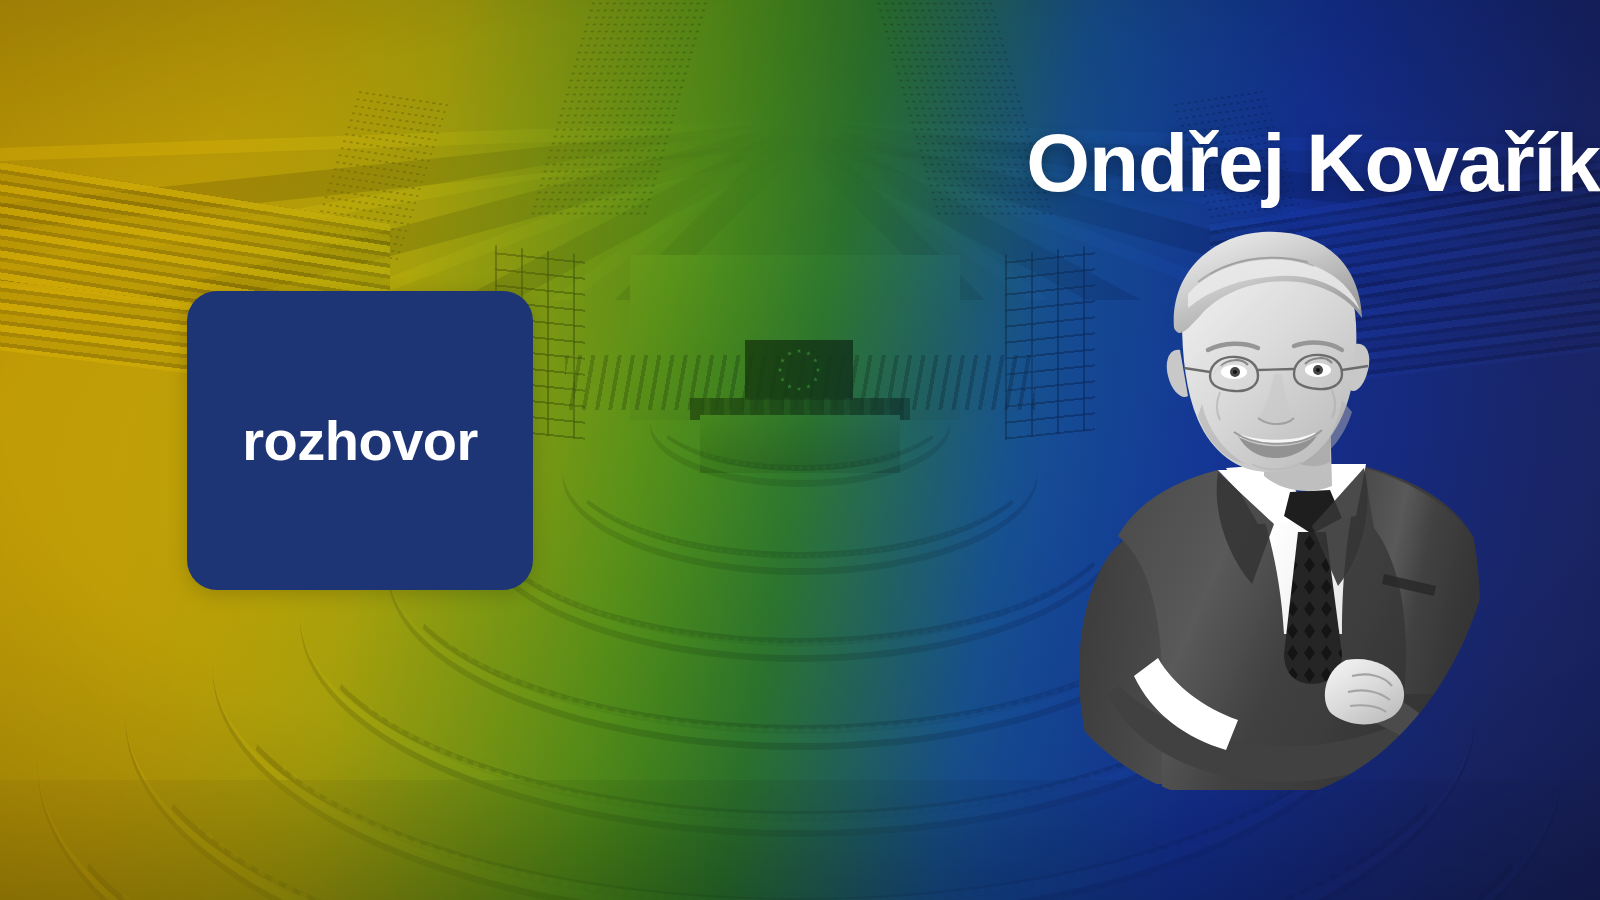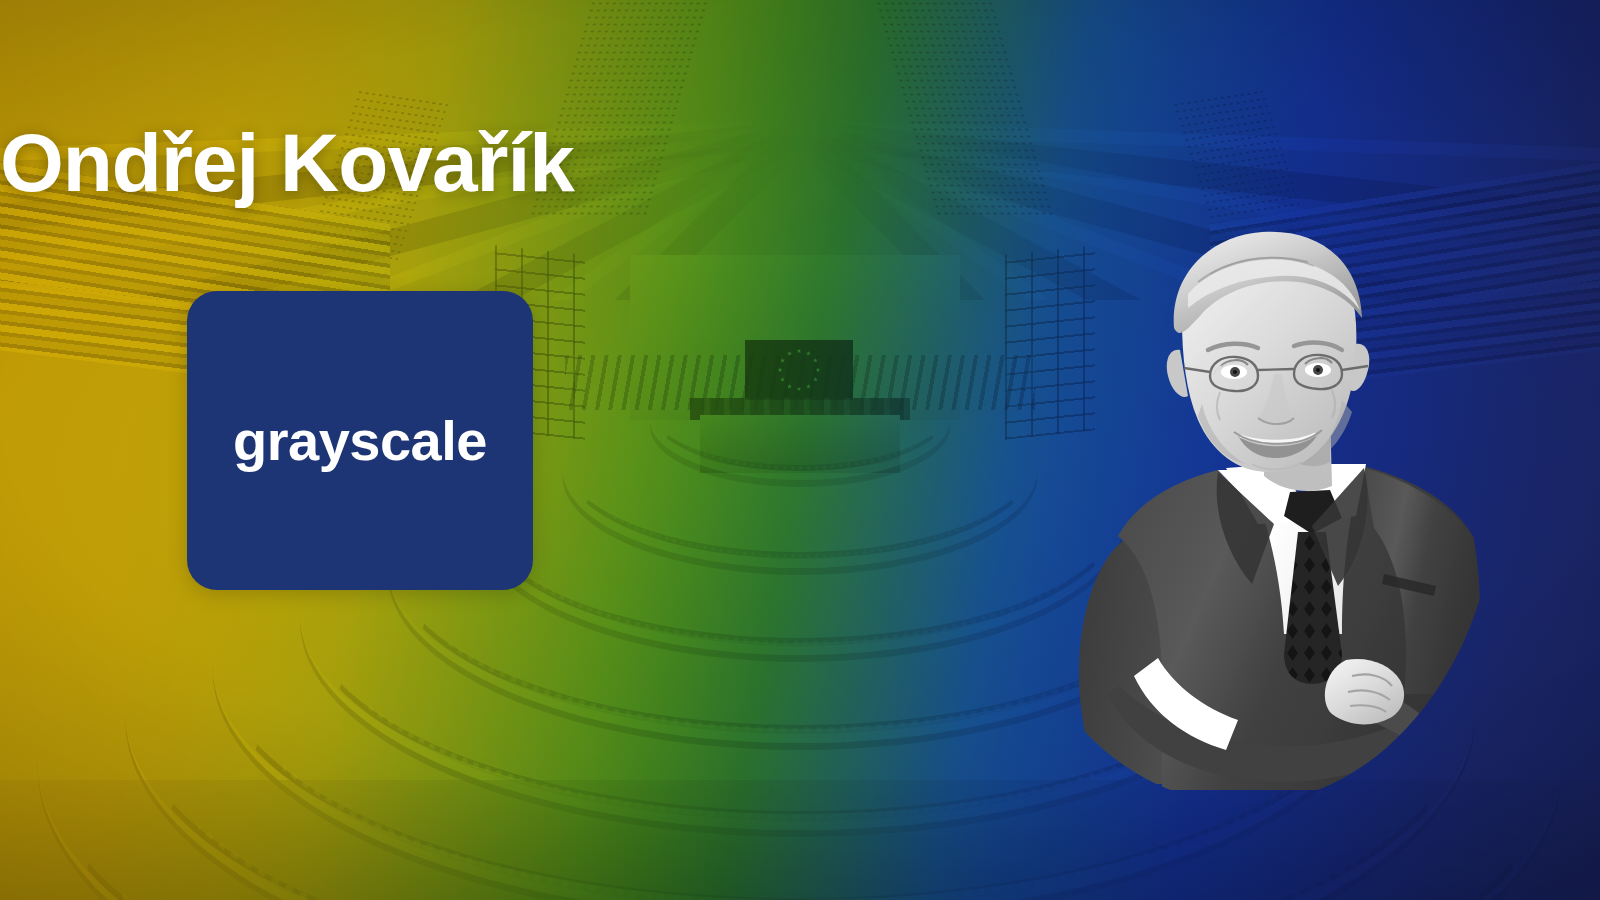--- a/index.html
+++ b/index.html
@@ -164,21 +164,21 @@
       rgba(25,40,120,.34) 86%, rgba(28,38,108,.38) 100%);
   }
   .vignette {
     position:absolute; inset:0;
     background:radial-gradient(ellipse 90% 80% at 50% 45%, rgba(0,0,0,0) 55%, rgba(0,0,0,.20) 100%);
   }
 
   
   #title {
     position:absolute; left:0; top:122px; width:1600px;
-    text-align:left;
+    text-align:right;
     font-size:82px; font-weight:bold; color:#ffffff;
     letter-spacing:-1px; line-height:1;
     text-shadow:0 2px 14px rgba(0,0,0,.28);
     white-space:nowrap;
   }
 
   
   #play-btn {
     position:absolute; left:187px; top:291px;
     width:346px; height:299px;
@@ -439,16 +439,16 @@
       <path d="M190 180 C196 206 212 228 234 240 C212 236 194 216 186 192 Z" fill="#b4aaa1" opacity=".55"></path>
       <path d="M330 176 C326 204 312 228 292 240 C314 236 332 214 340 188 Z" fill="#b4aaa1" opacity=".5"></path>
       <path d="M208 168 C204 178 204 188 208 196" stroke="#b3a9a0" stroke-width="2" fill="none" opacity=".6"></path>
       <path d="M320 166 C324 176 324 186 320 194" stroke="#b3a9a0" stroke-width="2" fill="none" opacity=".6"></path>
     </svg>
   </div>
 
   <div id="title">Ondřej Kovařík</div>
 
   <div id="play-btn">
-    <span class="l2">grayscale</span>
+    <span class="l2">rozhovor</span>
   </div>
 
 </div>
 
 </body></html>

